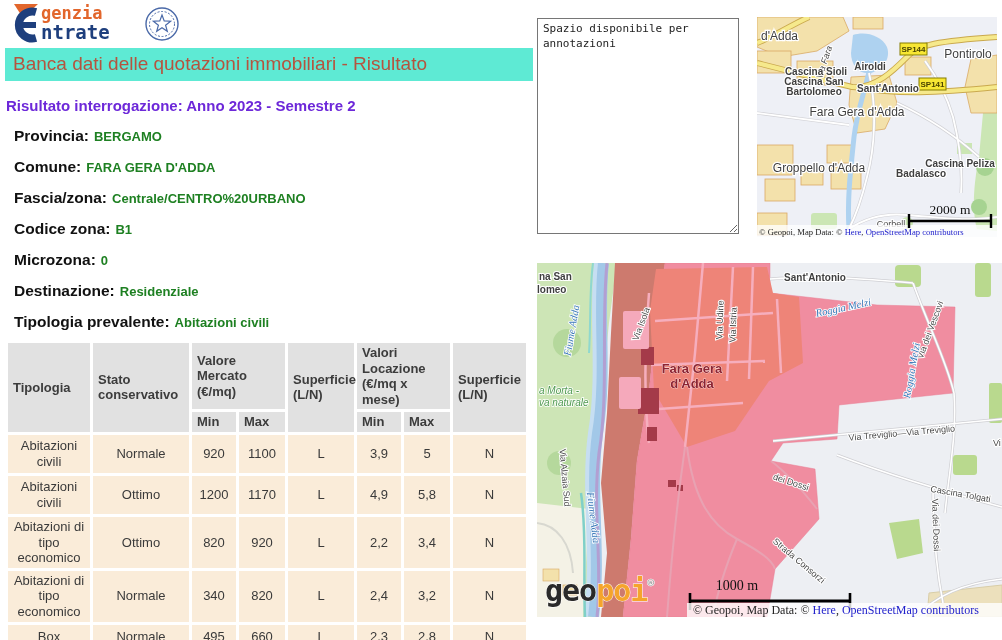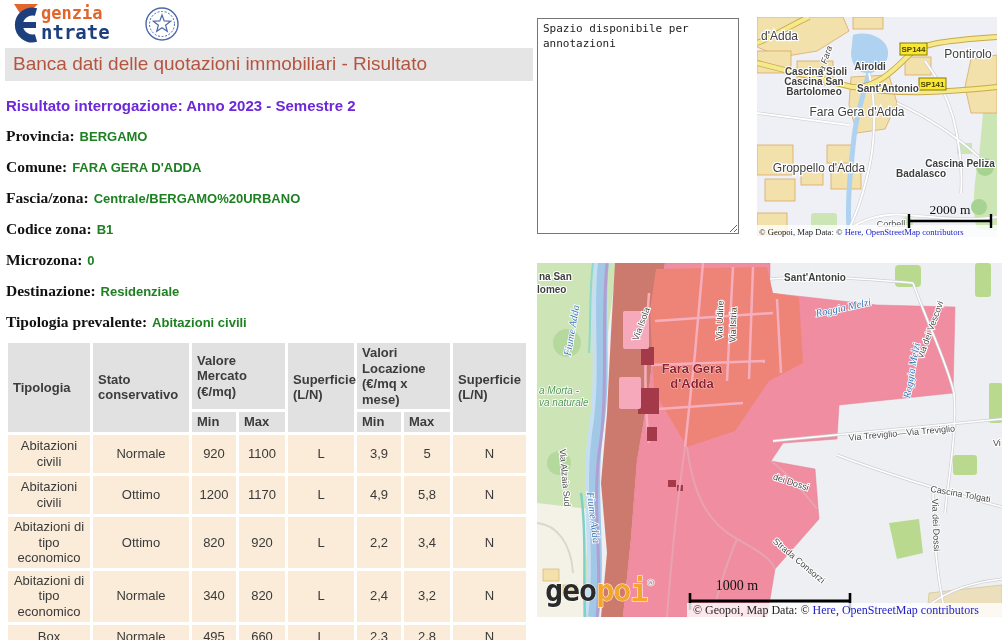--- a/index.html
+++ b/index.html
@@ -4,28 +4,28 @@
 <style>
   * { box-sizing: border-box; }
   html,body { margin:0; padding:0; }
   body {
     width:1002px; height:640px; position:relative; overflow:hidden;
     background:#ffffff; font-family:"Liberation Sans", sans-serif;
   }
   .left-col { position:absolute; left:5px; top:3px; width:528px; }
   .logo-row { height:42px; }
   .title-bar {
-    margin-top:3px; background:#e5e5e5; color:#b5543f;
+    margin-top:3px; background:#5eead4; color:#b5543f;
     font-size:19px; padding:5px 8px 6px 8px;
   }
   .result-heading {
     margin:16px 0 2px 1px; color:#6d28d9; font-weight:bold; font-size:15px;
   }
   .field-row { margin-top:13px; margin-left:1px; }
-  .flabel { font-family:Liberation Serif, serif; font-weight:bold; font-size:15.5px; color:#111; }
+  .flabel { font-family:Liberation Sans, sans-serif; font-weight:bold; font-size:15.5px; color:#111;margin-left:8px; }
   .fvalue { color:#1e8022; font-weight:bold; font-size:13px; padding-left:5px; }
   table.quot {
     margin-top:9px; border-collapse:separate; border-spacing:3px;
     table-layout:fixed; width:524px; background:#fff;
   }
   table.quot th {
     background:#e1e1e1; color:#3c3c3c; font-size:13px; font-weight:bold;
     text-align:left; vertical-align:middle; padding:2px 5px; line-height:1.2;
   }
   table.quot thead tr.h1 th { height:62px; }
@@ -88,21 +88,21 @@
   <div class="result-heading">Risultato interrogazione: Anno 2023 - Semestre 2</div>
 
   <div>
     <div class="field-row">
       <span class="flabel">Provincia:</span><span class="fvalue">BERGAMO</span>
     </div>
     <div class="field-row">
       <span class="flabel">Comune:</span><span class="fvalue">FARA GERA D'ADDA</span>
     </div>
     <div class="field-row">
-      <span class="flabel">Fascia/zona:</span><span class="fvalue">Centrale/BERGAMO%20URBANO</span>
+      <span class="flabel">Fascia/zona:</span><span class="fvalue">Centrale/CENTRO%20URBANO</span>
     </div>
     <div class="field-row">
       <span class="flabel">Codice zona:</span><span class="fvalue">B1</span>
     </div>
     <div class="field-row">
       <span class="flabel">Microzona:</span><span class="fvalue">0</span>
     </div>
     <div class="field-row">
       <span class="flabel">Destinazione:</span><span class="fvalue">Residenziale</span>
     </div>

